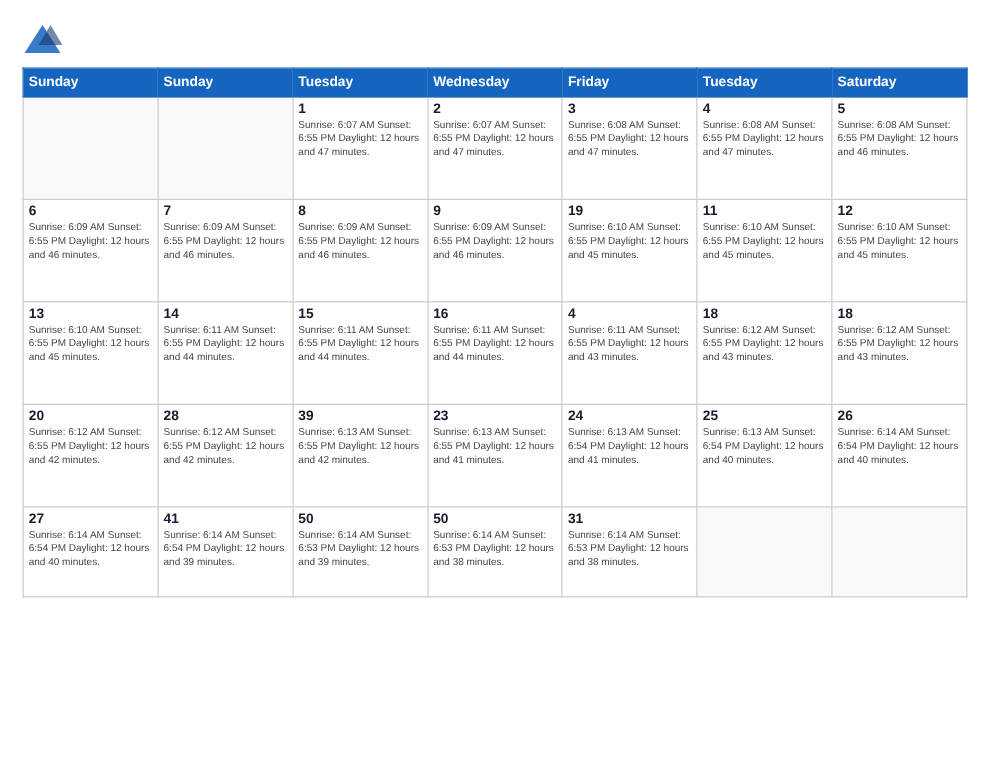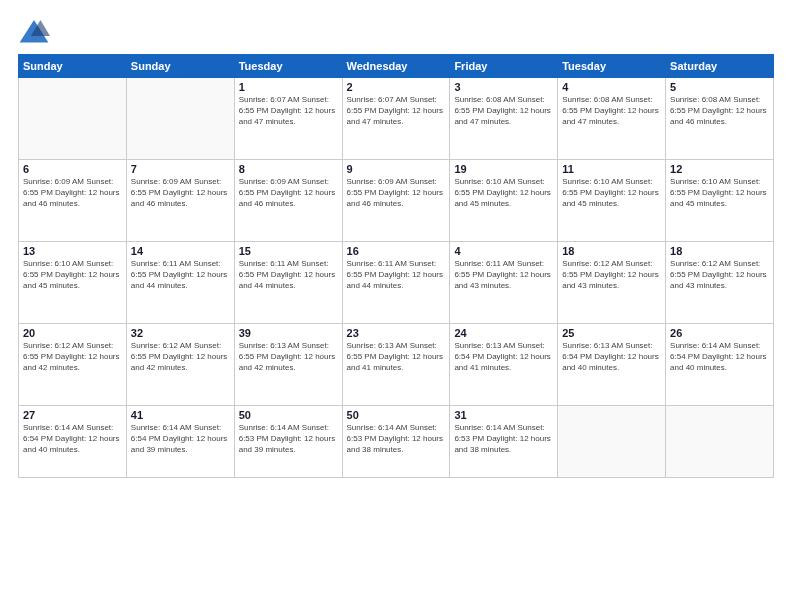--- a/index.html
+++ b/index.html
@@ -264,21 +264,21 @@
           </td>
         </tr>
         <tr class="week-row">
           <td>
             <span class="day-num">20</span>
             <div class="day-info">Sunrise: 6:12 AM
 Sunset: 6:55 PM
 Daylight: 12 hours and 42 minutes.</div>
           </td>
           <td>
-            <span class="day-num">32</span>
+            <span class="day-num">28</span>
             <div class="day-info">Sunrise: 6:12 AM
 Sunset: 6:55 PM
 Daylight: 12 hours and 42 minutes.</div>
           </td>
           <td>
             <span class="day-num">39</span>
             <div class="day-info">Sunrise: 6:13 AM
 Sunset: 6:55 PM
 Daylight: 12 hours and 42 minutes.</div>
           </td>

